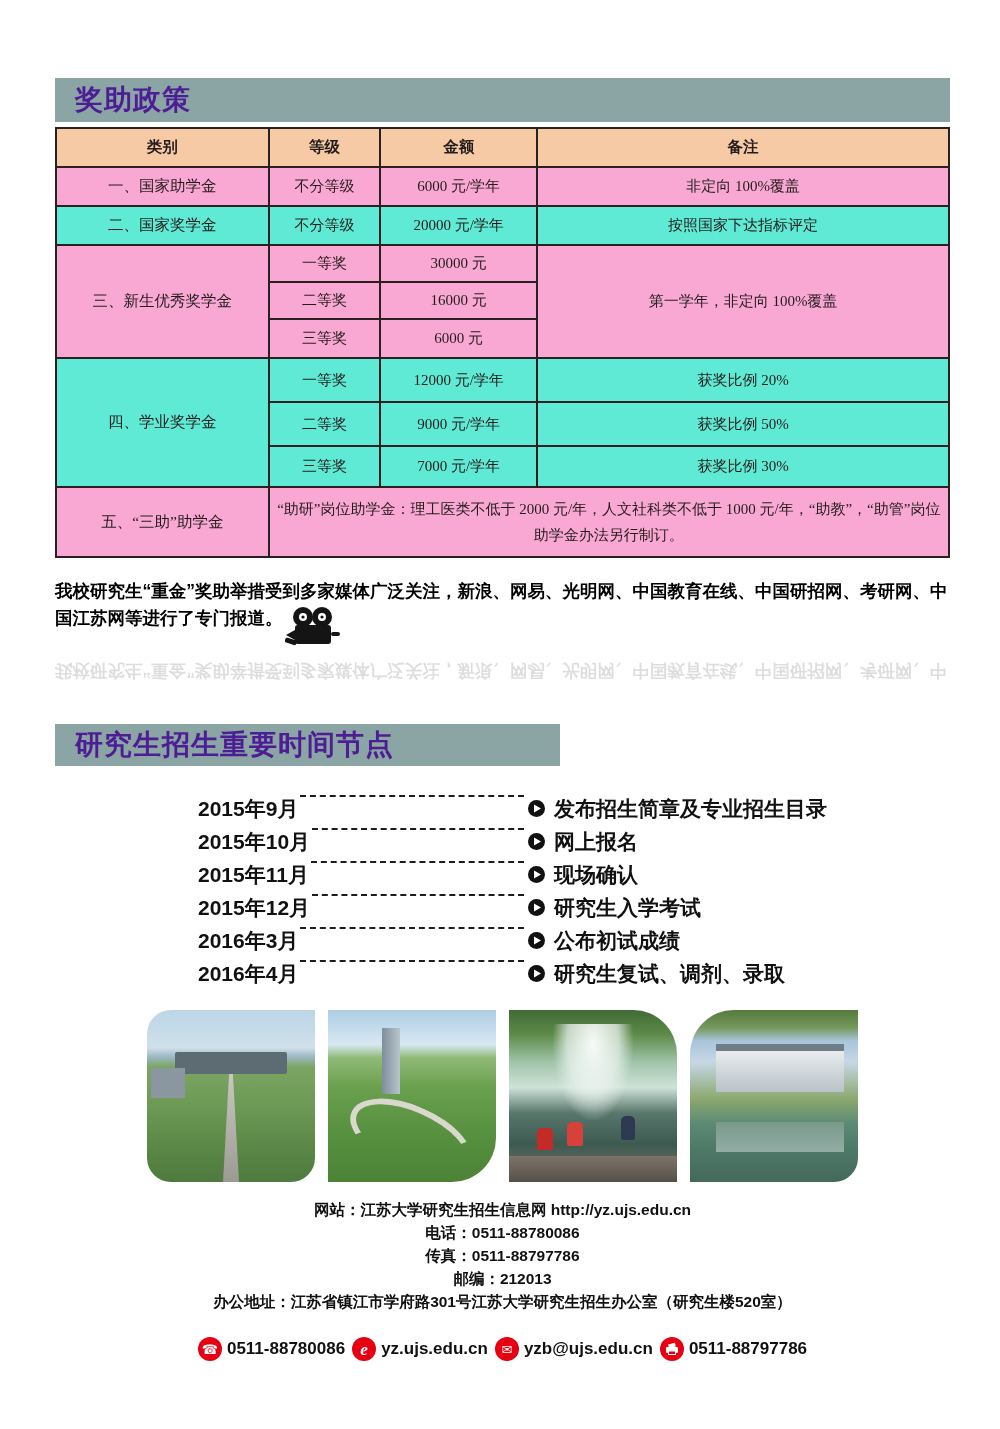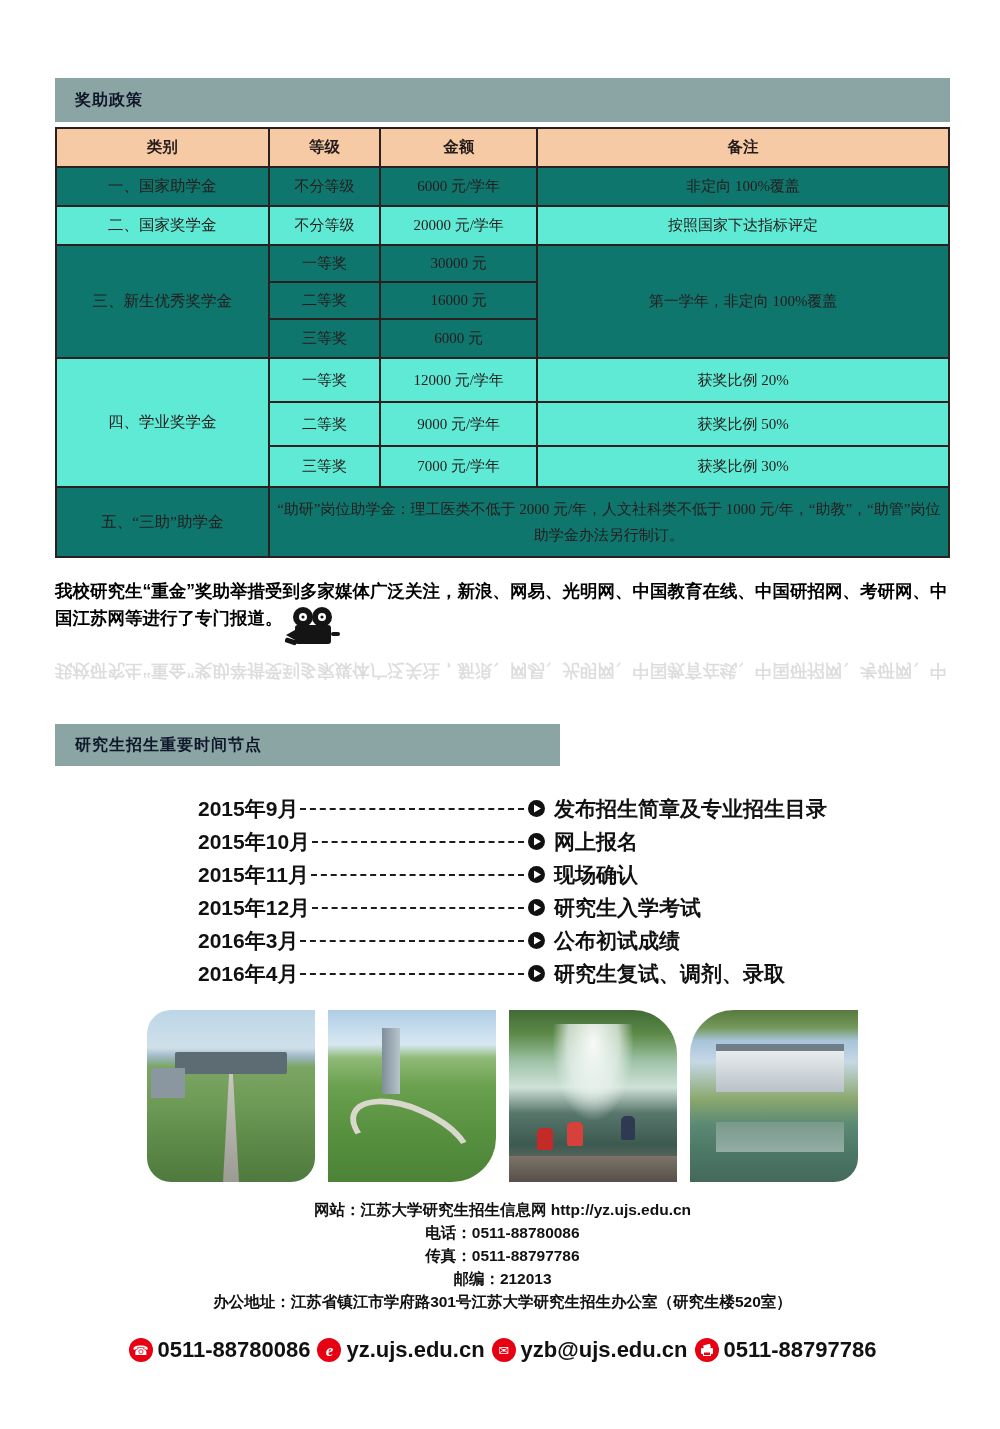--- a/index.html
+++ b/index.html
@@ -5,37 +5,37 @@
   * { margin:0; padding:0; box-sizing:border-box; }
   html,body { background:#ffffff; }
   body {
     width:1000px; height:1429px; overflow:hidden; position:relative;
     font-family:"Liberation Sans","DejaVu Sans",sans-serif; color:#1a1a1a;
   }
   .page { position:absolute; left:55px; top:78px; width:895px; }
 
   
   .bar {
-    background:#8ba4a4; color:#0f172a; font-weight:bold; font-size:16px;
+    background:#8ba4a4; color:#4c1d95; font-weight:bold; font-size:28px;
     letter-spacing:1px; height:44px; line-height:44px; padding-left:20px;
   }
   .bar.small { width:505px; height:42px; line-height:42px; margin-top:40px; }
 
   
   table.scholar {
     width:895px; border-collapse:collapse; margin-top:5px;
     font-family:"Liberation Serif","DejaVu Serif",serif; font-size:15px; color:#241c1c;
   }
   table.scholar td, table.scholar th {
     border:2px solid #2a2020; text-align:center; vertical-align:middle; padding:8px 6px;
     font-weight:normal;
   }
   table.scholar th { background:#f6caa4; font-weight:bold; font-size:15.5px; }
   .cat { font-weight:bold; font-size:15.5px; }
-  tr.dark td { background:#0f766e; }
+  tr.dark td { background:#f9a8d4; }
   tr.light td { background:#5eead4; }
   tr.hh   { height:36px; }
   tr.h34  { height:34px; }
   tr.h37  { height:37px; }
   tr.h39  { height:39px; }
   tr.h44  { height:44px; }
   tr.h41  { height:41px; }
   tr.h67  { height:67px; }
   td.longnote { padding:4px 14px; line-height:26px; }
 
@@ -48,21 +48,21 @@
   .camera { vertical-align:-30px; margin-left:2px; }
   .media-reflect {
     transform:scaleY(-1); opacity:0.13; height:30px; overflow:hidden;
     font-size:17.5px; font-weight:bold; color:#000; line-height:27px; width:893px;
     filter:blur(0.4px); user-select:none;
   }
 
   
   .timeline { margin-top:26px; margin-left:143px; }
   .tl-row { display:flex; align-items:center; height:33px; }
-  .tl-left { display:flex; align-items:center; width:330px; flex:0 0 330px; }
+  .tl-left { display:flex; align-items:flex-start; width:330px; flex:0 0 330px; }
   .tl-date { font-size:21px; font-weight:bold; color:#111; white-space:nowrap; }
   .tl-leader { flex:1 1 auto; border-bottom:2px dashed #1c1c1c; height:0; margin:0 4px 0 2px; }
   .tl-arrow { width:17px; height:17px; flex:0 0 17px; }
   .tl-event { font-size:21px; font-weight:bold; color:#111; margin-left:9px; white-space:nowrap; }
 
   
   .photos { margin-top:20px; display:flex; justify-content:center; gap:13px; }
   .photo { width:168px; height:172px; position:relative; overflow:hidden; }
   .photo.p1 { border-radius:24px 0 24px 24px;
     background:linear-gradient(180deg,#bcd6e6 0%,#cfe0ea 22%,#9fb9c6 27%,#7ba563 33%,#6d9a55 55%,#5b8747 80%,#4f7a3e 100%); }
@@ -97,21 +97,21 @@
 
   
   .foot { margin-top:24px; display:flex; justify-content:center; align-items:center; gap:7px; }
   .fi { display:flex; align-items:center; gap:5px; }
   .fi .disc {
     width:24px; height:24px; border-radius:50%; background:#e60012; color:#fff;
     display:flex; align-items:center; justify-content:center; font-size:13px; line-height:1;
     font-family:"DejaVu Sans",sans-serif; font-weight:bold;
   }
   .fi .disc.eglyph { font-size:17px; font-style:italic; font-family:"Liberation Serif",serif; }
-  .fi .txt { font-size:22px; font-weight:bold; color:#111; }
+  .fi .txt { font-size:17px; font-weight:bold; color:#111; }
 </style>
 </head>
 <body>
 
 <div class="page">
 
   <div class="bar">奖助政策</div>
 
   <table class="scholar">
     <colgroup>

